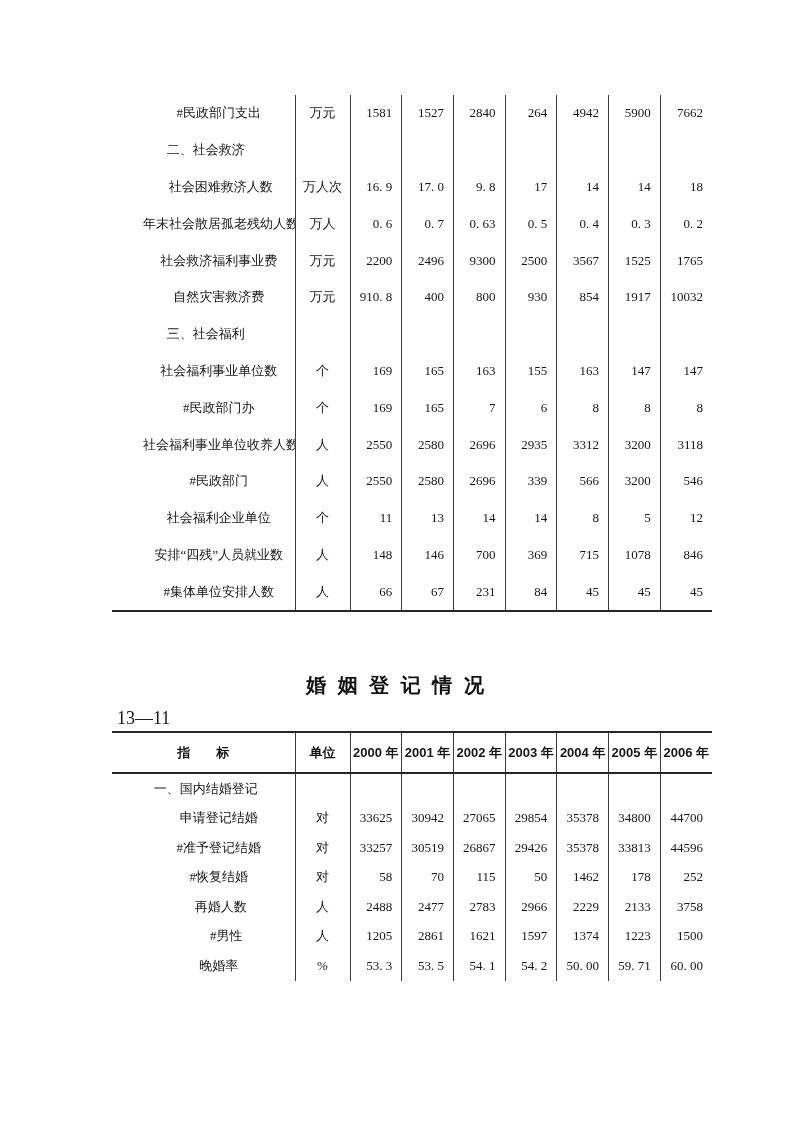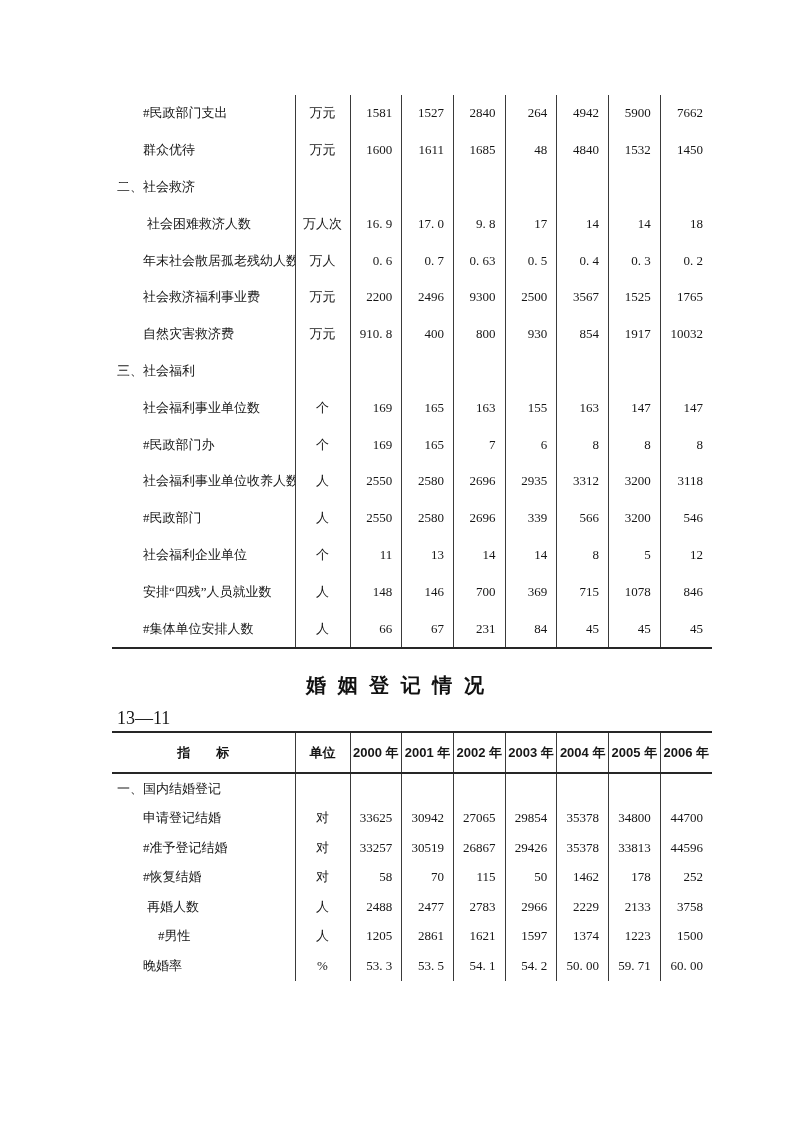--- a/index.html
+++ b/index.html
@@ -23,21 +23,21 @@
   }
   .stat-table td,.stat-table th{
     padding:0;
     vertical-align:middle;
     overflow:hidden;
     white-space:nowrap;
   }
   col.c-label{width:183px;}
   col.c-unit{width:55px;}
 
-  .cell-label{text-align:left;}
+  .cell-label{text-align:center;}
   .cell-unit{text-align:center;border-left:1px solid #3a3a3a;}
   .cell-num{text-align:right;padding-right:9px !important;border-left:1px solid #3a3a3a;}
 
   .indent-0{padding-left:5px !important;}
   .indent-1{padding-left:31px !important;}
   .indent-2{padding-left:35px !important;}
   .indent-3{padding-left:46px !important;}
 
   
   #table1-wrap{position:absolute;left:112px;top:95px;}
@@ -99,31 +99,20 @@
           <tr>
             <td class="cell-label indent-1">#民政部门支出</td>
             <td class="cell-unit">万元</td>
             <td class="cell-num">1581</td>
             <td class="cell-num">1527</td>
             <td class="cell-num">2840</td>
             <td class="cell-num">264</td>
             <td class="cell-num">4942</td>
             <td class="cell-num">5900</td>
             <td class="cell-num">7662</td>
-          </tr>
-          <tr>
-            <td class="cell-label indent-1">群众优待</td>
-            <td class="cell-unit">万元</td>
-            <td class="cell-num">1600</td>
-            <td class="cell-num">1611</td>
-            <td class="cell-num">1685</td>
-            <td class="cell-num">48</td>
-            <td class="cell-num">4840</td>
-            <td class="cell-num">1532</td>
-            <td class="cell-num">1450</td>
           </tr>
           <tr>
             <td class="cell-label indent-0">二、社会救济</td>
             <td class="cell-unit"></td>
             <td class="cell-num"></td>
             <td class="cell-num"></td>
             <td class="cell-num"></td>
             <td class="cell-num"></td>
             <td class="cell-num"></td>
             <td class="cell-num"></td>

